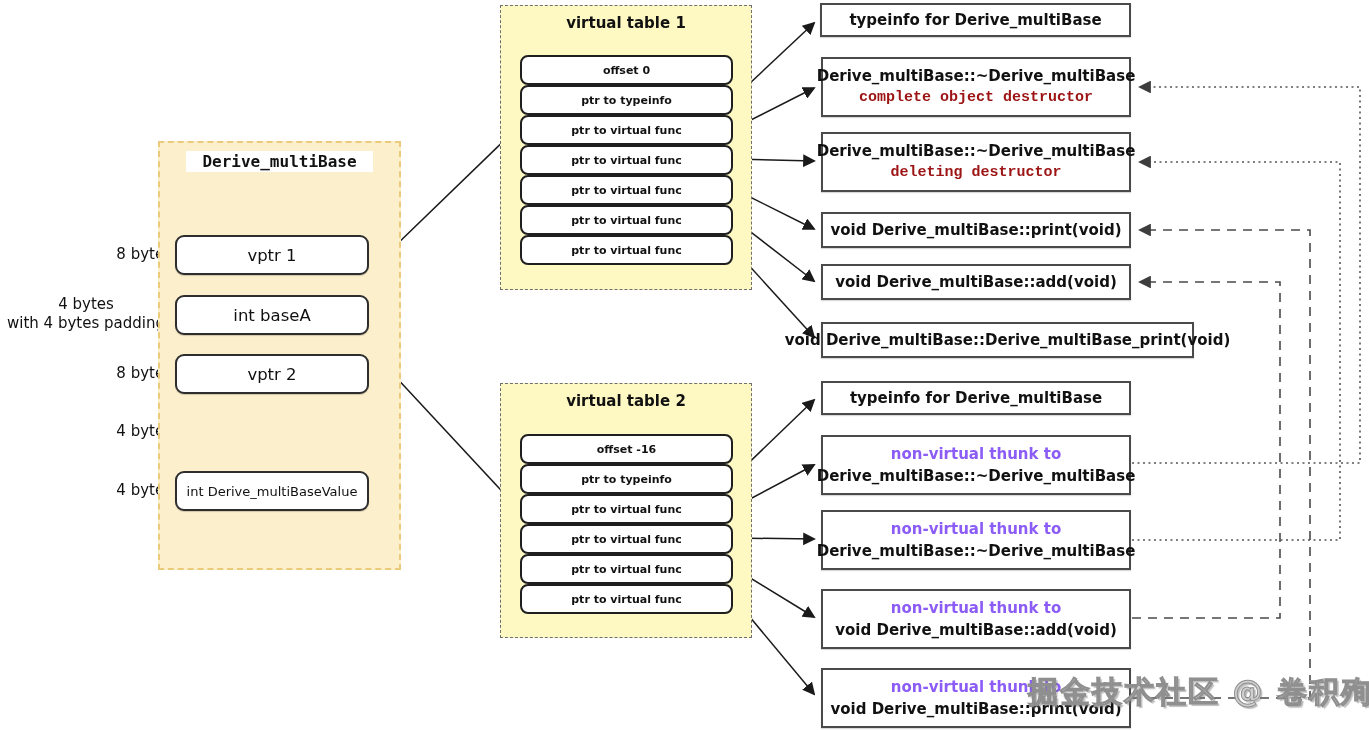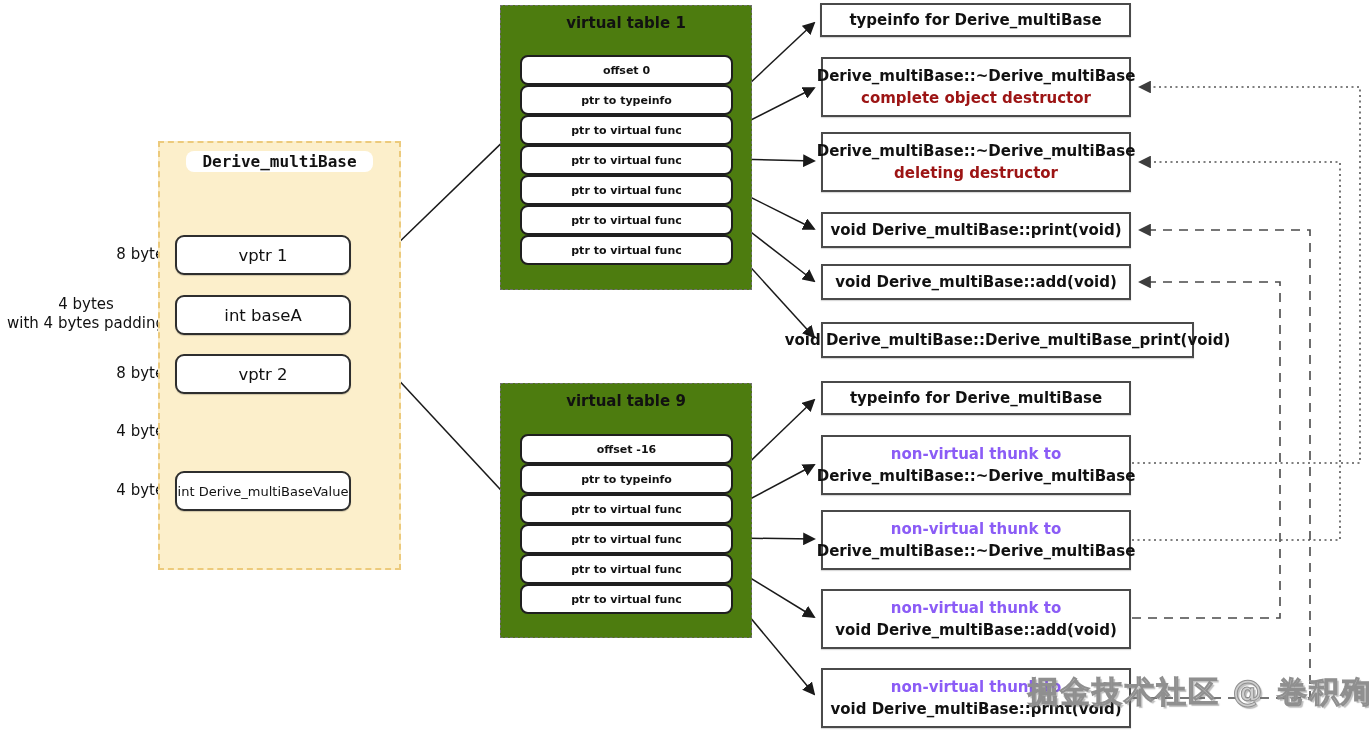--- a/index.html
+++ b/index.html
@@ -5,47 +5,47 @@
   html,body{margin:0;padding:0;background:#ffffff;}
   .stage{position:relative;width:1369px;height:730px;background:#ffffff;overflow:hidden;
          font-family:"DejaVu Sans", sans-serif;color:#111;}
   svg.overlay{position:absolute;left:0;top:0;width:1369px;height:730px;pointer-events:none;}
 
   
   .obj-box{position:absolute;left:158px;top:141px;width:243px;height:429px;
            background:#fcefcb;border:2px dashed #ecca7c;box-sizing:border-box;}
   .obj-title{position:absolute;left:0;right:0;top:8px;text-align:center;}
   .obj-title span{display:inline-block;background:#ffffff;padding:1px 16px;
-           font-family:"DejaVu Sans Mono", monospace;font-size:16px;font-weight:600;border-radius:8px;}
-  .obj-field{position:absolute;left:15px;width:176px;height:40px;background:#ffffff;
+           font-family:"DejaVu Sans Mono", monospace;font-size:16px;font-weight:600;}
+  .obj-field{position:absolute;left:15px;width:194px;height:40px;background:#ffffff;
            border:2px solid #2e2e2e;border-radius:9px;box-sizing:border-box;
            display:flex;align-items:center;justify-content:center;
            font-size:16.5px;white-space:nowrap;box-shadow:0 1px 1px rgba(0,0,0,.18);}
 
   
   .size-label{position:absolute;font-size:15px;line-height:19px;color:#111;}
   .size-right{width:140px;text-align:right;padding-left:32px;}
   .size-center{width:172px;text-align:center;}
 
   
-  .vtable{position:absolute;width:252px;background:#4d7c0f;border:1.6px dashed #6f6f6f;
+  .vtable{position:absolute;width:252px;background:#fef9c3;border:1.6px dashed #6f6f6f;
           box-sizing:border-box;}
   .vtable-title{position:absolute;left:0;right:0;top:8px;text-align:center;
           font-size:15px;font-weight:600;}
   .vrow{position:absolute;left:19px;width:213px;height:30px;background:#ffffff;
         border:2px solid #1f1f1f;border-radius:8px;box-sizing:border-box;
         display:flex;align-items:center;justify-content:center;
         font-size:11px;font-weight:600;white-space:nowrap;}
 
   
   .tbox{position:absolute;background:#ffffff;border:2px solid #4a4a4a;border-radius:0;
         box-sizing:border-box;display:flex;flex-direction:column;align-items:center;
         justify-content:center;gap:2px;box-shadow:0 1px 1px rgba(0,0,0,.15);}
   .tbox .ln{font-size:15px;font-weight:600;line-height:20px;white-space:nowrap;}
-  .ln.darkred{color:#9c1414;}
+  .ln.darkred{color:#9c1414;font-family:Liberation Mono, monospace;}
   .ln.brightred{color:#8b5cf6;}
 
   
   .watermark{position:absolute;left:1028px;top:672px;font-size:30px;font-weight:700;
         letter-spacing:2px;color:#cfcfcf;-webkit-text-stroke:1px #8f8f8f;
         text-shadow:2px 2px 1px rgba(110,110,110,.45);white-space:nowrap;}
 </style>
 </head>
 <body>
 
@@ -105,21 +105,21 @@
     <div class="vrow" style="top:49px">offset 0</div>
     <div class="vrow" style="top:79px">ptr to typeinfo</div>
     <div class="vrow" style="top:109px">ptr to virtual func</div>
     <div class="vrow" style="top:139px">ptr to virtual func</div>
     <div class="vrow" style="top:169px">ptr to virtual func</div>
     <div class="vrow" style="top:199px">ptr to virtual func</div>
     <div class="vrow" style="top:229px">ptr to virtual func</div>
   </div>
 
   <div class="vtable" style="left:500px;top:383px;height:255px">
-    <div class="vtable-title">virtual table 9</div>
+    <div class="vtable-title">virtual table 2</div>
     <div class="vrow" style="top:50px">offset -16</div>
     <div class="vrow" style="top:80px">ptr to typeinfo</div>
     <div class="vrow" style="top:110px">ptr to virtual func</div>
     <div class="vrow" style="top:140px">ptr to virtual func</div>
     <div class="vrow" style="top:170px">ptr to virtual func</div>
     <div class="vrow" style="top:200px">ptr to virtual func</div>
   </div>
 
   <div class="tbox" style="left:820px;top:3px;width:311px;height:34px">
     <span class="ln">typeinfo for Derive_multiBase</span>

